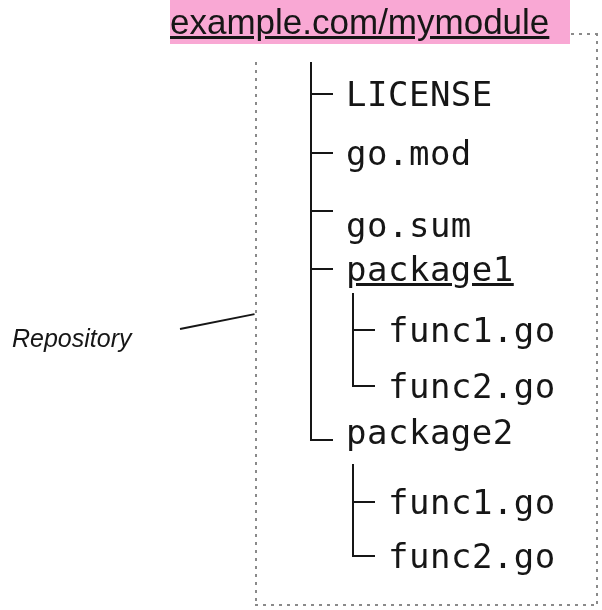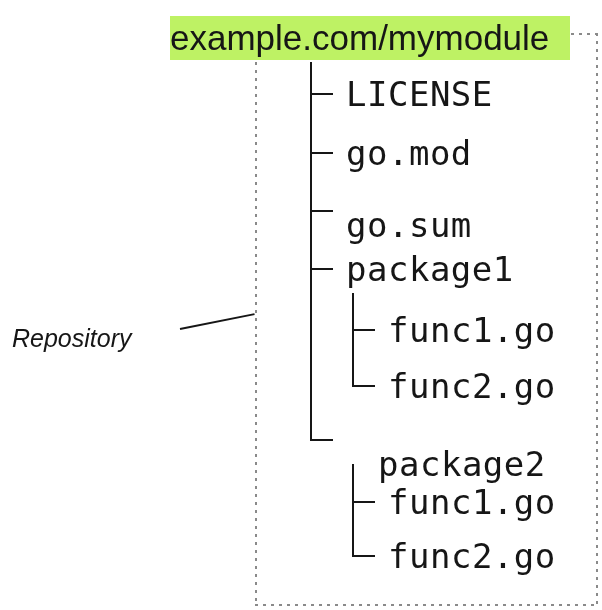--- a/index.html
+++ b/index.html
@@ -46,46 +46,47 @@
   .tick-package1 { left: 310px; top: 268px; }
   .tick-package2 { left: 310px; top: 439px; }
   .tick-p1f1     { left: 352px; top: 329px; }
   .tick-p1f2     { left: 352px; top: 385px; }
   .tick-p2f1     { left: 352px; top: 501px; }
   .tick-p2f2     { left: 352px; top: 555px; }
   
   .title {
     position: absolute;
     left: 170px;
-    top: 16px;
+    top: 0;
     width: 400px;
     height: 44px;
     line-height: 44px;
     font-size: 35px;
     white-space: nowrap;
-    background: #bef264;
+    background: #f9a8d4;
+    text-decoration: underline;
   }
   .mono-row {
     position: absolute;
     height: 40px;
     line-height: 40px;
     font-family: "DejaVu Sans Mono", "Liberation Mono", monospace;
     font-size: 34px;
     letter-spacing: 0.5px;
     white-space: nowrap;
   }
   .lvl1 { left: 346px; }
   .lvl2 { left: 388px; text-align: center; }
   .r1 { top: 74px; }
   .r2 { top: 133px; }
   .r3 { top: 205px; }
-  .r4 { top: 249px; }
+  .r4 { top: 249px; text-decoration: underline; }
   .r5 { top: 310px; }
   .r6 { top: 366px; }
-  .r7 { top: 444px; margin-left: 32px; }
+  .r7 { top: 412px; }
   .r8 { top: 482px; }
   .r9 { top: 536px; }
   .repo-label {
     position: absolute;
     left: 12px;
     top: 318px;
     height: 40px;
     line-height: 40px;
     font-size: 25px;
     white-space: nowrap;

